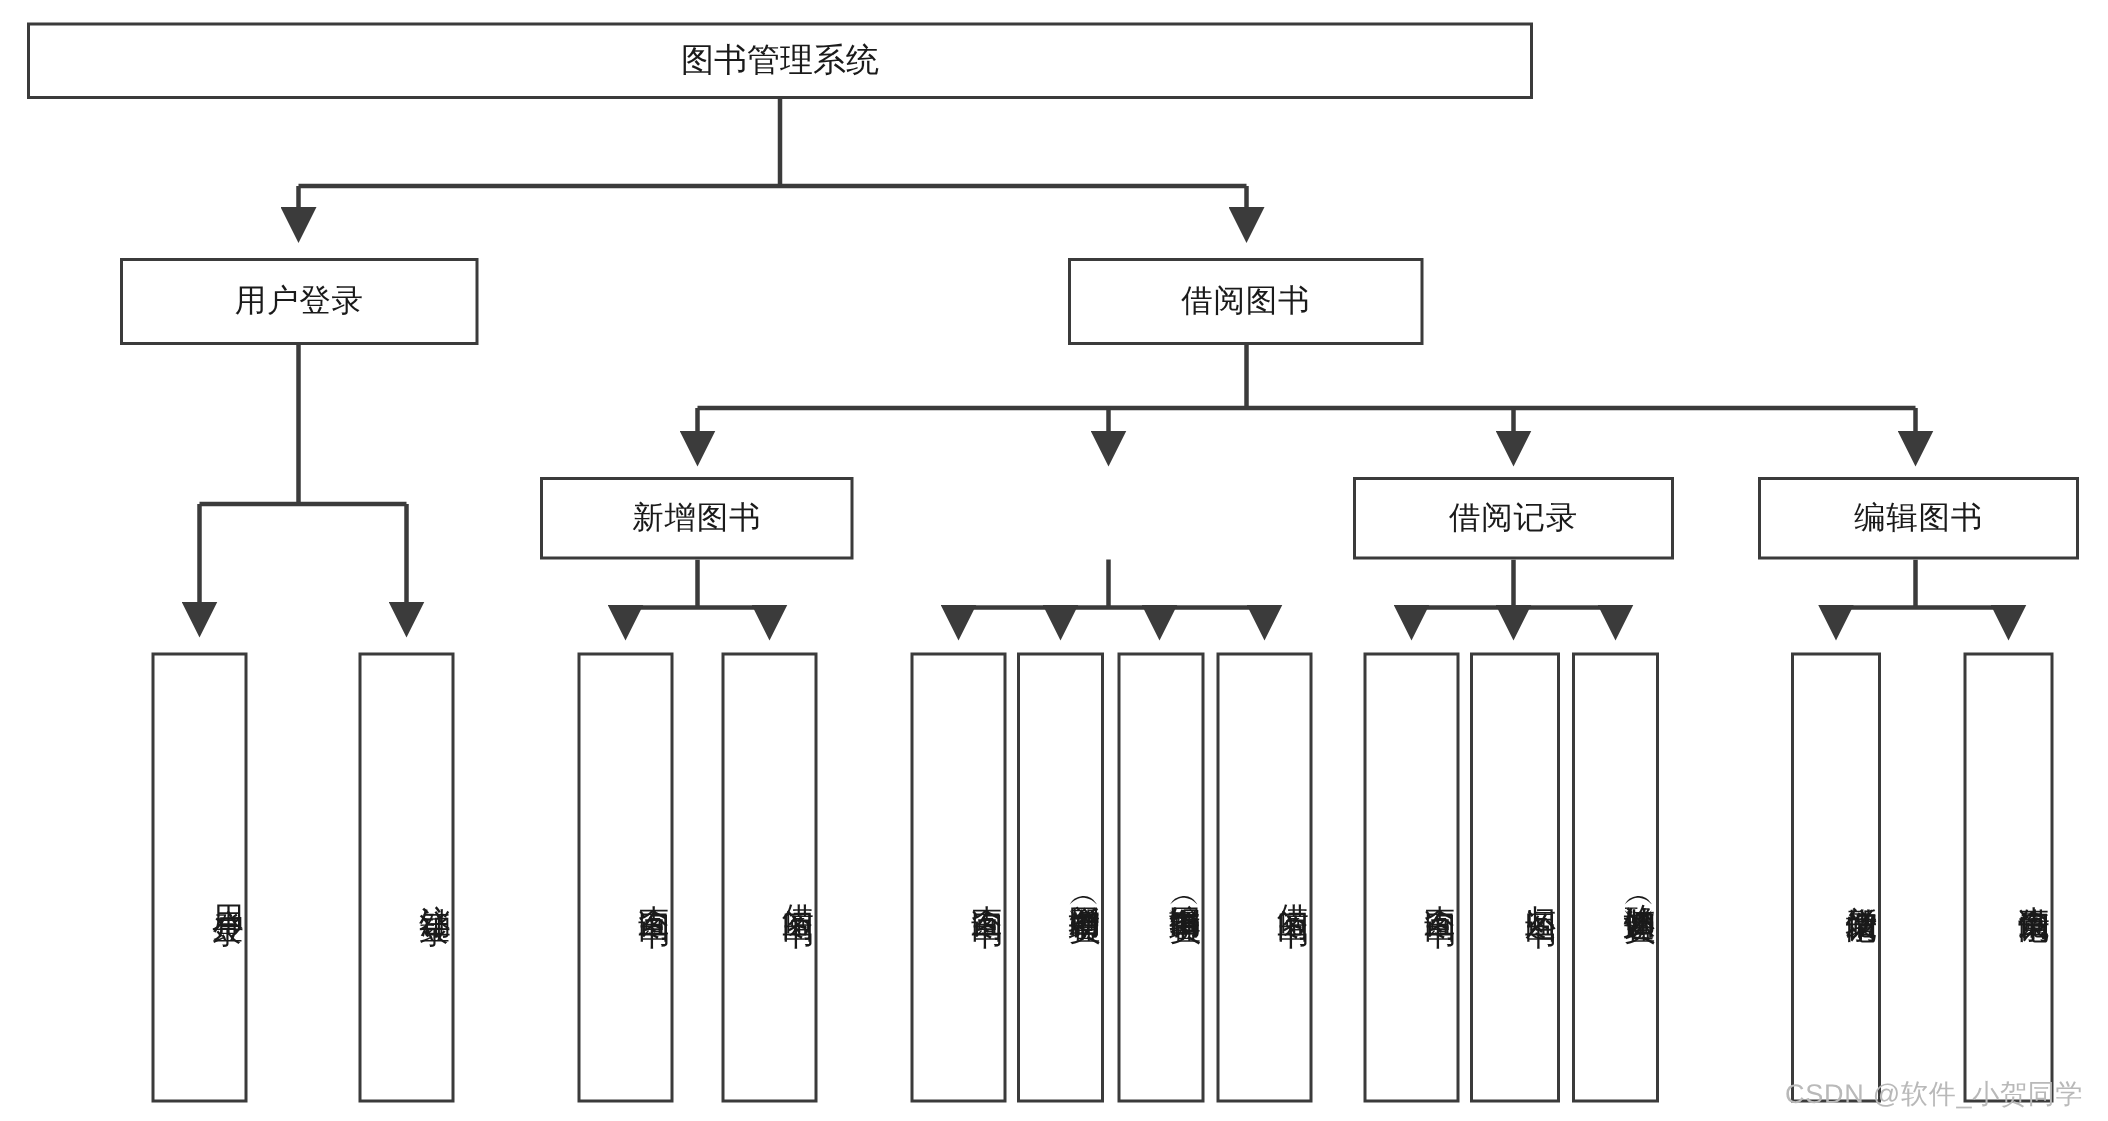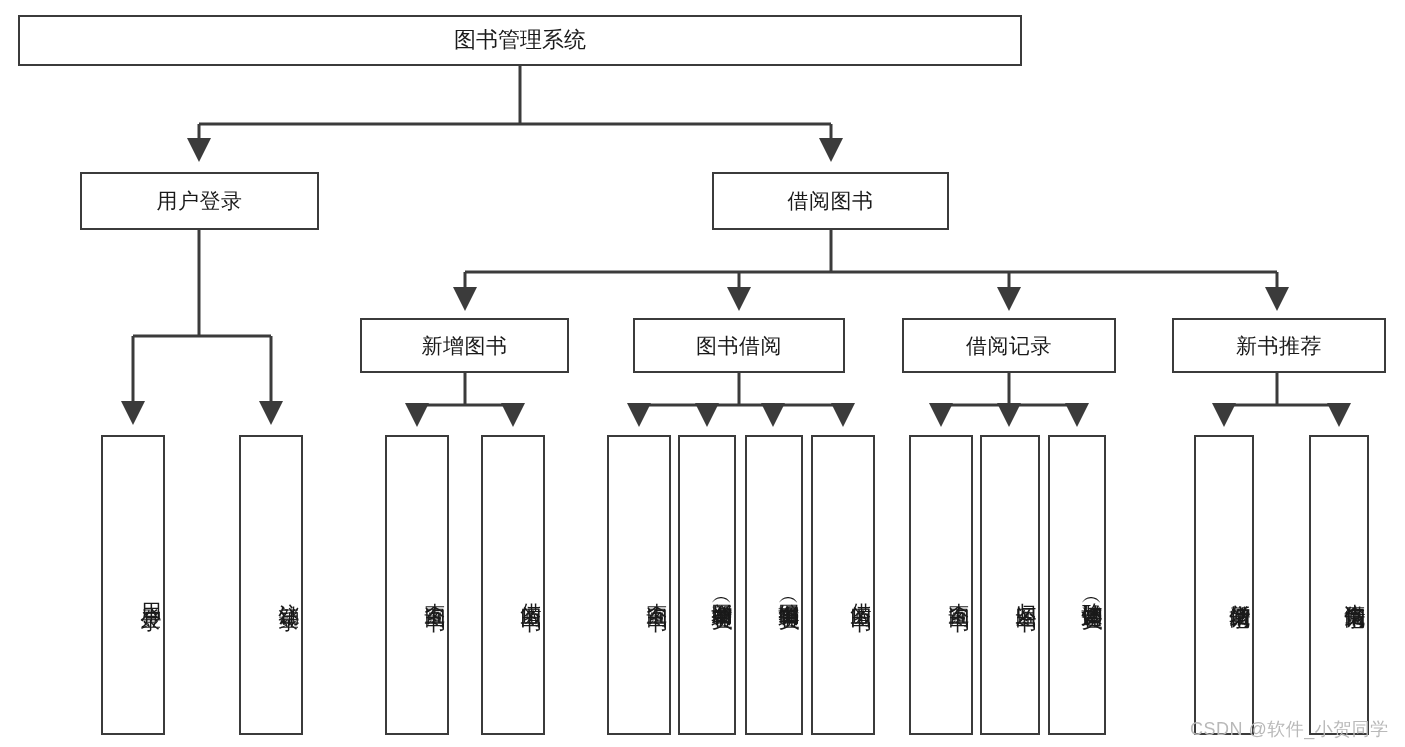--- a/index.html
+++ b/index.html
@@ -126,28 +126,25 @@
   <div class="node h" style="left:80px; top:172px; width:239px; height:58px;">
     <span>用户登录</span>
   </div>
   <div class="node h" style="left:712px; top:172px; width:237px; height:58px;">
     <span>借阅图书</span>
   </div>
 
   <div class="node h" style="left:360px; top:318px; width:209px; height:55px;">
     <span>新增图书</span>
   </div>
-  <div class="node h" style="left:633px; top:318px; width:212px; height:55px;">
-    <span>图书借阅</span>
-  </div>
   <div class="node h" style="left:902px; top:318px; width:214px; height:55px;">
     <span>借阅记录</span>
   </div>
   <div class="node h" style="left:1172px; top:318px; width:214px; height:55px;">
-    <span>新书推荐</span>
+    <span>编辑图书</span>
   </div>
 
   <div class="node v" style="left:101px; top:435px; width:64px; height:300px;">
     <span>用户登录</span>
   </div>
   <div class="node v" style="left:239px; top:435px; width:64px; height:300px;">
     <span>注销登录</span>
   </div>
 
   <div class="node v" style="left:385px; top:435px; width:64px; height:300px;">

